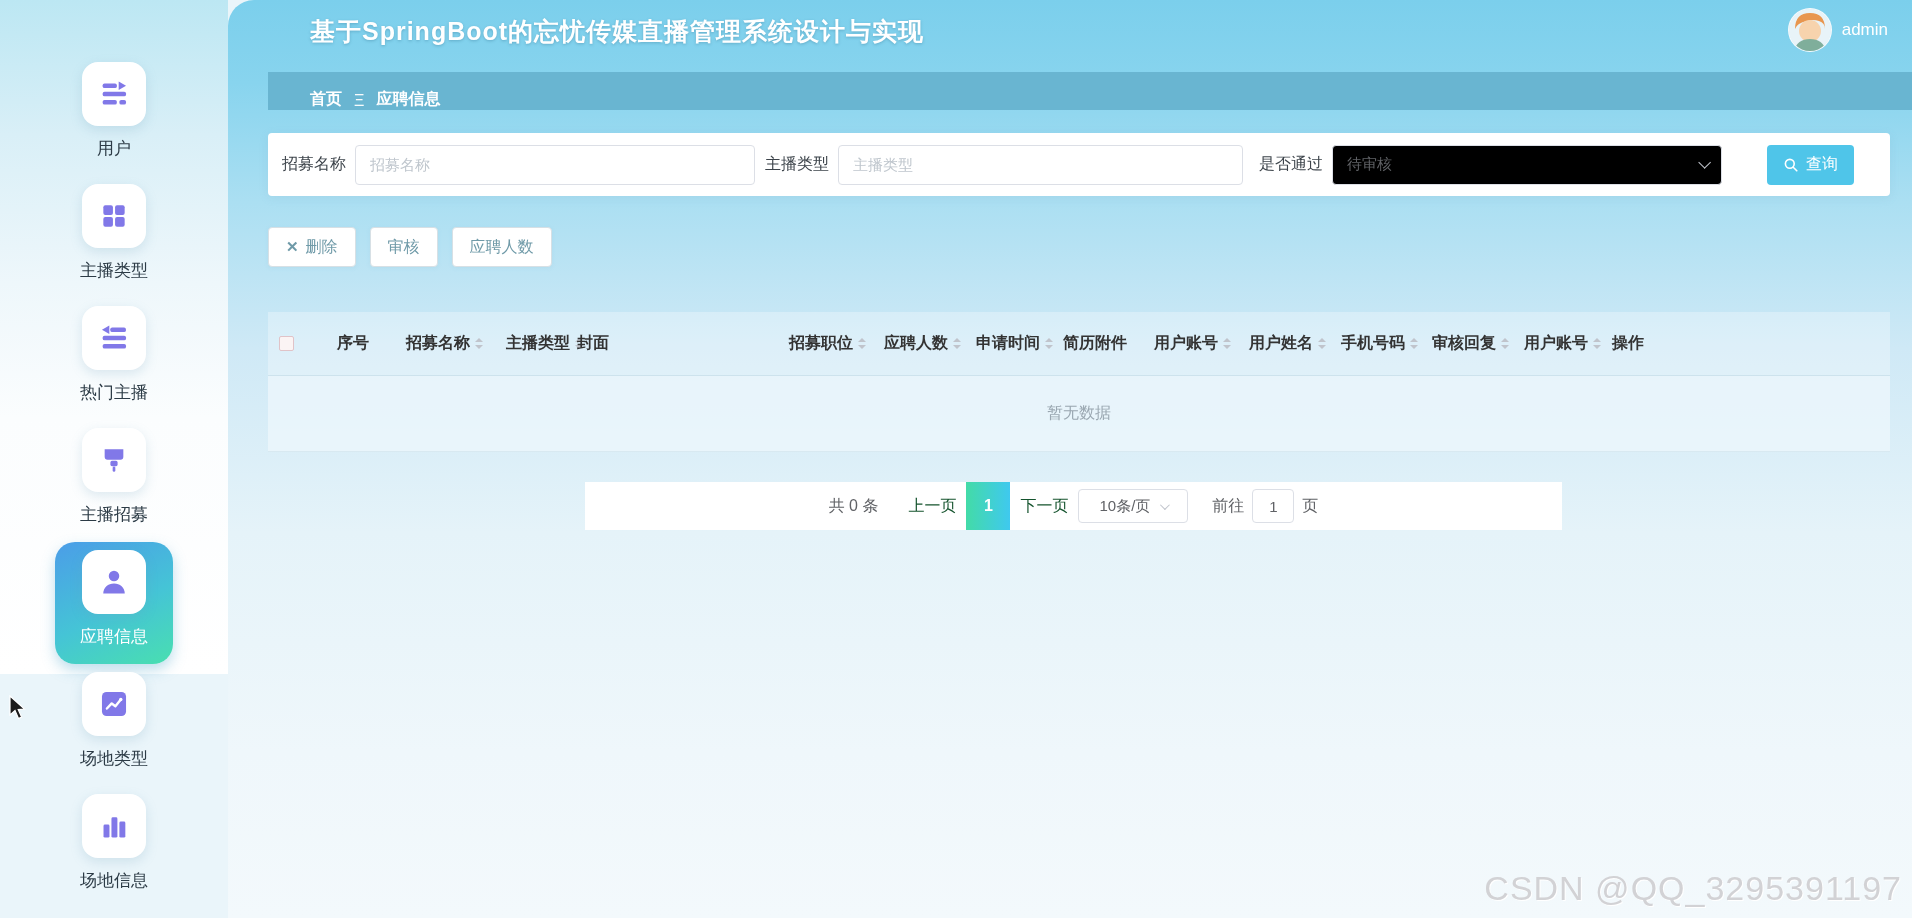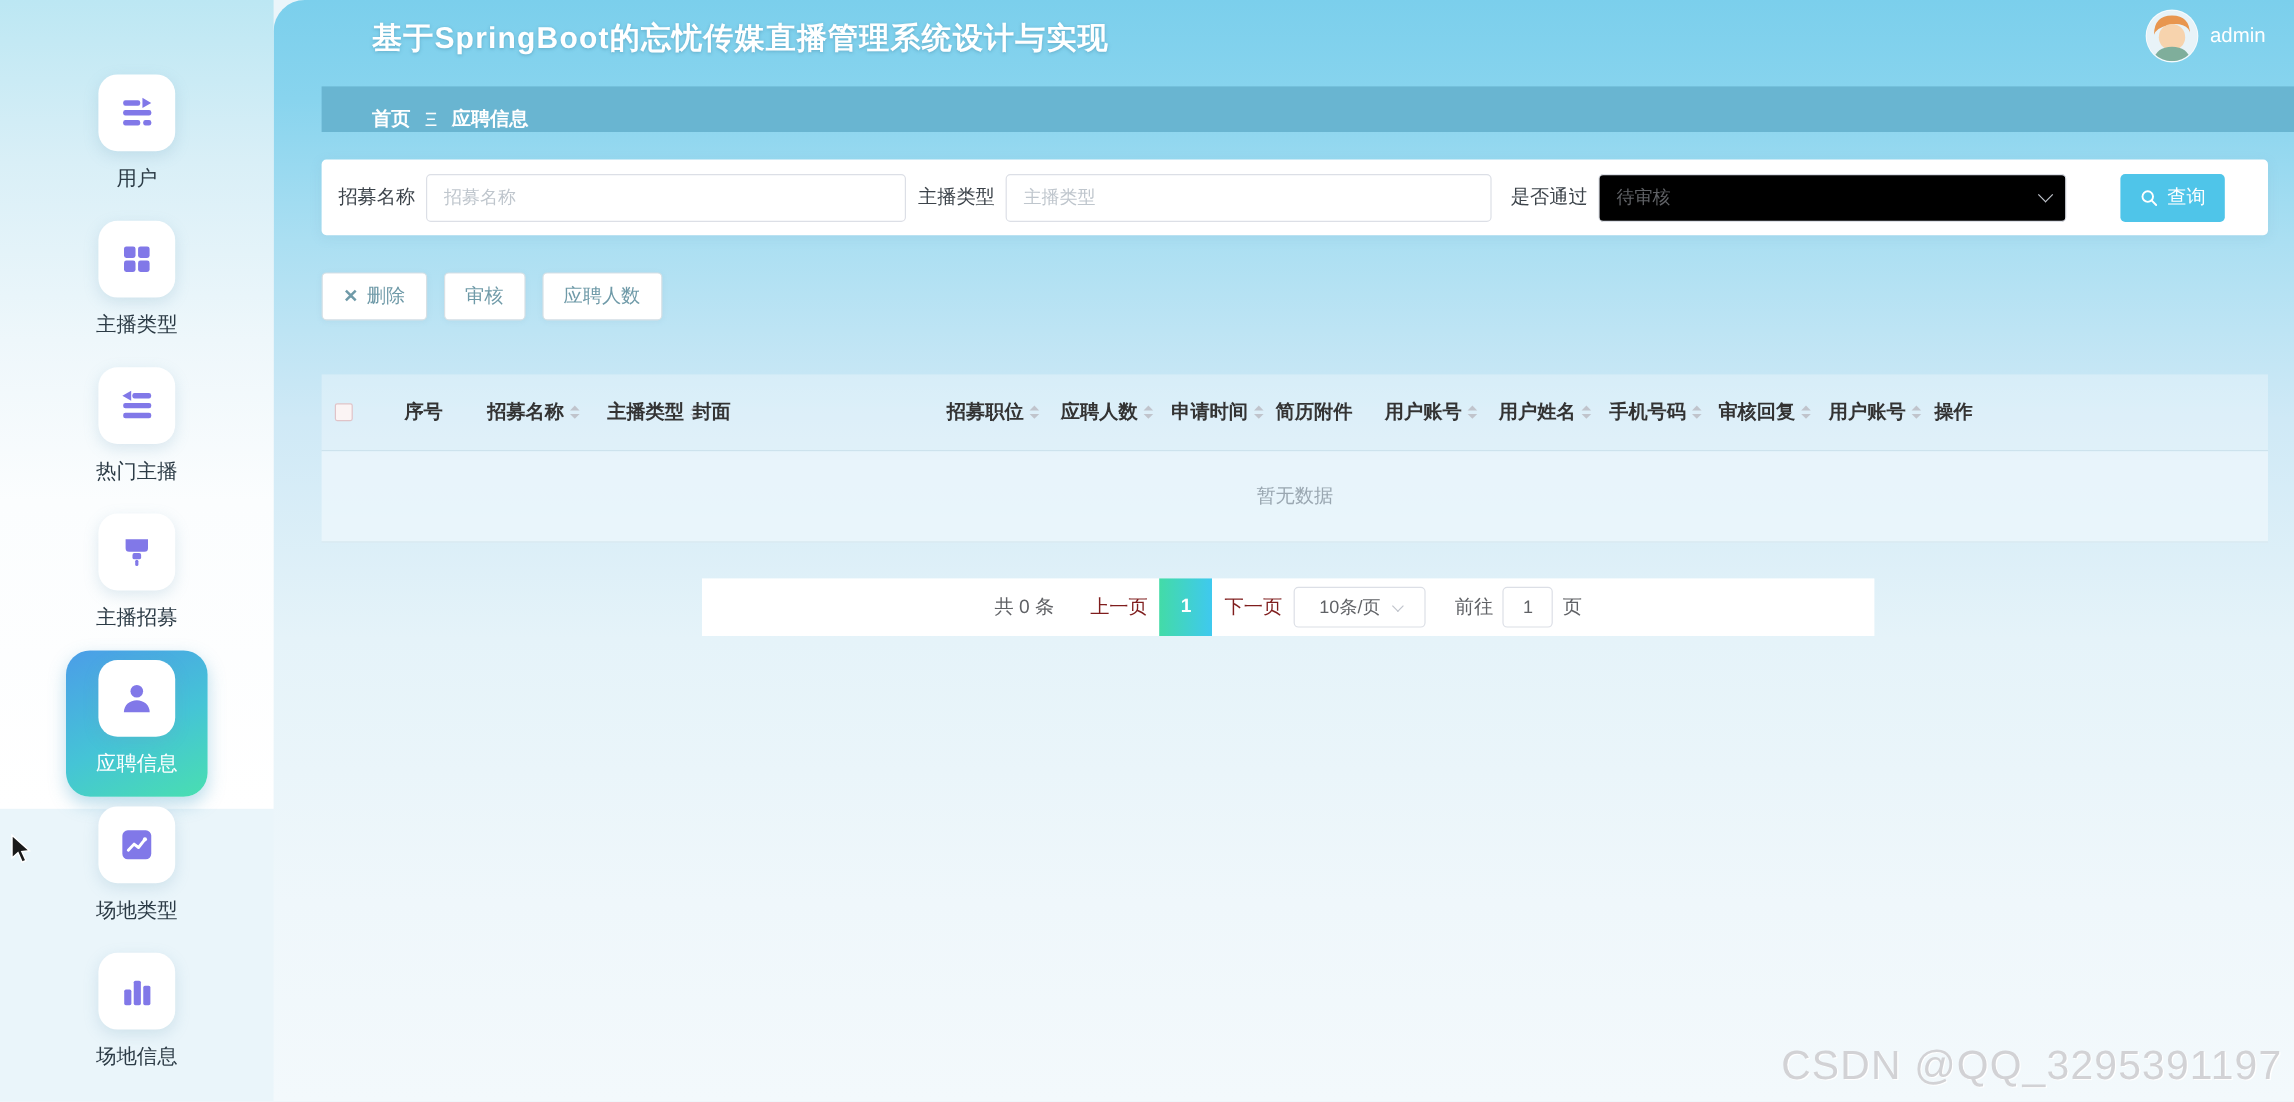--- a/index.html
+++ b/index.html
@@ -72,21 +72,21 @@
   .caret.up { border-bottom-color:#c0c4cc; border-top-width:0; margin-bottom:3px; }
   .caret.down { border-top-color:#c0c4cc; border-bottom-width:0; }
   .empty-row { height:76px; background:rgba(235,246,251,.85); display:flex; align-items:center; justify-content:center;
     border-bottom:1px solid rgba(200,222,232,.5); }
   .empty-text { color:#9aa7b1; font-size:16px; }
 
   
   .pagination { position:absolute; left:357px; top:482px; width:977px; height:48px; background:#ffffff;
     display:flex; align-items:center; justify-content:center; gap:10px; font-size:16px; color:#606266; }
   .pg-total { margin-right:20px; }
-  .pg-btn { color:#7f1d1d; cursor:pointer; }
+  .pg-btn { color:#14532d; cursor:pointer; }
   .pg-active { width:44px; height:48px; display:flex; align-items:center; justify-content:center;
     background:linear-gradient(90deg,#43dba7 0%,#3fc9ef 100%); color:#ffffff; font-weight:bold; cursor:pointer; }
   .pg-size { height:34px; border:1px solid #dcdfe6; border-radius:4px; display:flex; align-items:center;
     padding:0 20px; gap:10px; color:#606266; font-size:15px; cursor:pointer; }
   .pg-size .sel-caret { transform:rotate(45deg) translateY(-2px); width:7px; height:7px; }
   .pg-goto { margin-left:14px; display:flex; align-items:center; gap:8px; }
   .pg-input { width:42px; height:34px; border:1px solid #dcdfe6; border-radius:4px; text-align:center;
     font-size:15px; color:#606266; outline:none; }
 
   

